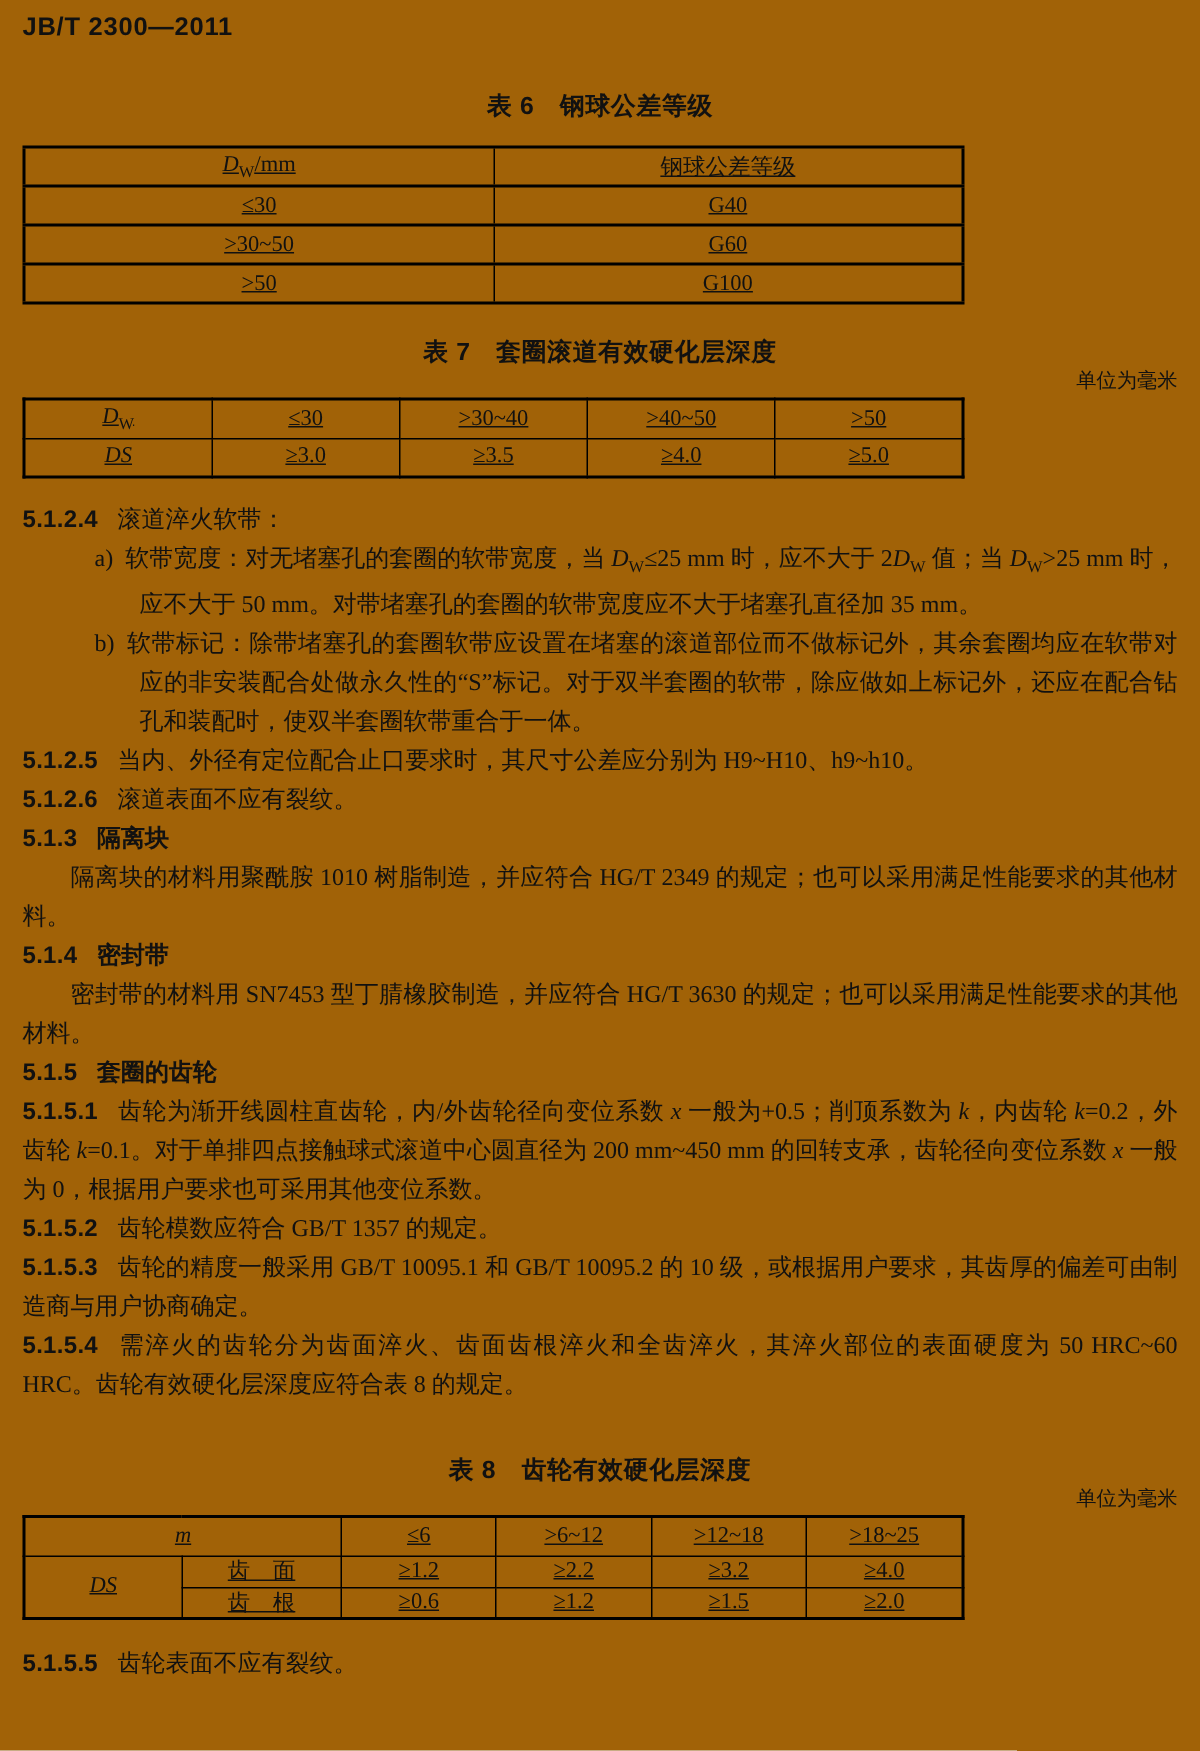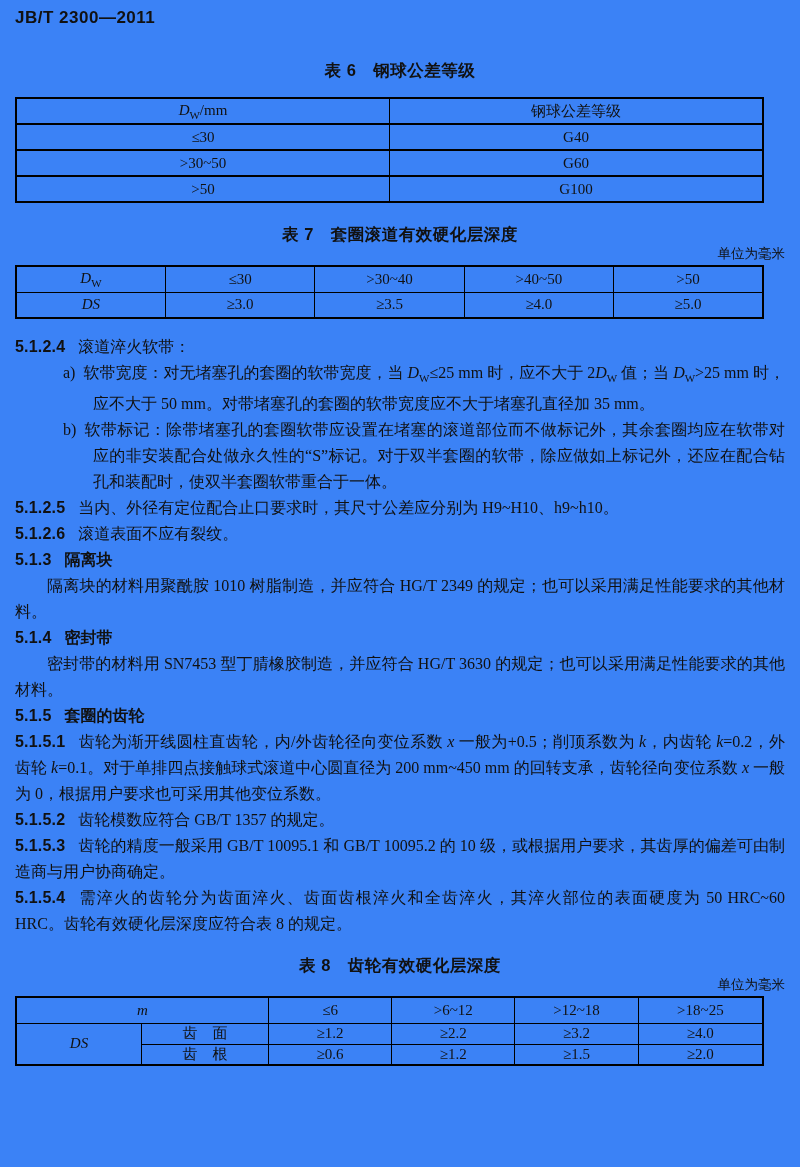--- a/index.html
+++ b/index.html
@@ -1,20 +1,20 @@
 <!DOCTYPE html>
 <html><head>
 <meta charset="utf-8">
 <style>
   html,body{margin:0;padding:0;background:#e8e8e8;}
   .page{
     position:relative;
     width:800px;height:1167px;
     margin:0 auto;
-    background:#3b82f6;
+    background:#a16207;
     color:#111;
     font-family:"Liberation Serif","DejaVu Serif",serif;
     font-size:16px;
     box-sizing:border-box;
     padding:8px 15px 0 15px;
     overflow:hidden;
   }
   .doc-number{
     font-family:"Liberation Sans","DejaVu Sans",sans-serif;
     font-weight:bold;
@@ -23,31 +23,32 @@
   }
   .tbl-title{
     text-align:center;
     font-family:"Liberation Sans","DejaVu Sans",sans-serif;
     font-weight:bold;
     font-size:16.5px;
     letter-spacing:.5px;
   }
   .title6{margin-top:32px;}
   .title7{margin-top:21px;}
-  .title8{margin-top:18px;}
+  .title8{margin-top:32px;}
   .unit{
     text-align:right;
     font-size:13.5px;
     line-height:16px;
   }
   table{
-    width:749px;
+    width:628px;
     border-collapse:collapse;
     table-layout:fixed;
     margin-top:3px;
+    text-decoration:underline;
   }
   .t6{margin-top:15px;}
   table,td,th{border:1px solid #000;}
   table{border:2px solid #000;}
   .t6 td,.t6 th{border-top-width:2px;border-bottom-width:2px;}
   td,th{
     text-align:center;
     vertical-align:middle;
     font-size:15px;
     font-weight:normal;
@@ -193,14 +194,15 @@
     <tr class="val-row">
       <td>齿　根</td>
       <td>≥0.6</td>
       <td>≥1.2</td>
       <td>≥1.5</td>
       <td>≥2.0</td>
     </tr>
   </tbody>
     </table>
 
+  <p class="clause tail"><span class="num">5.1.5.5</span><span>齿轮表面不应有裂纹。</span></p>
 
 </div>
 
 </body></html>

